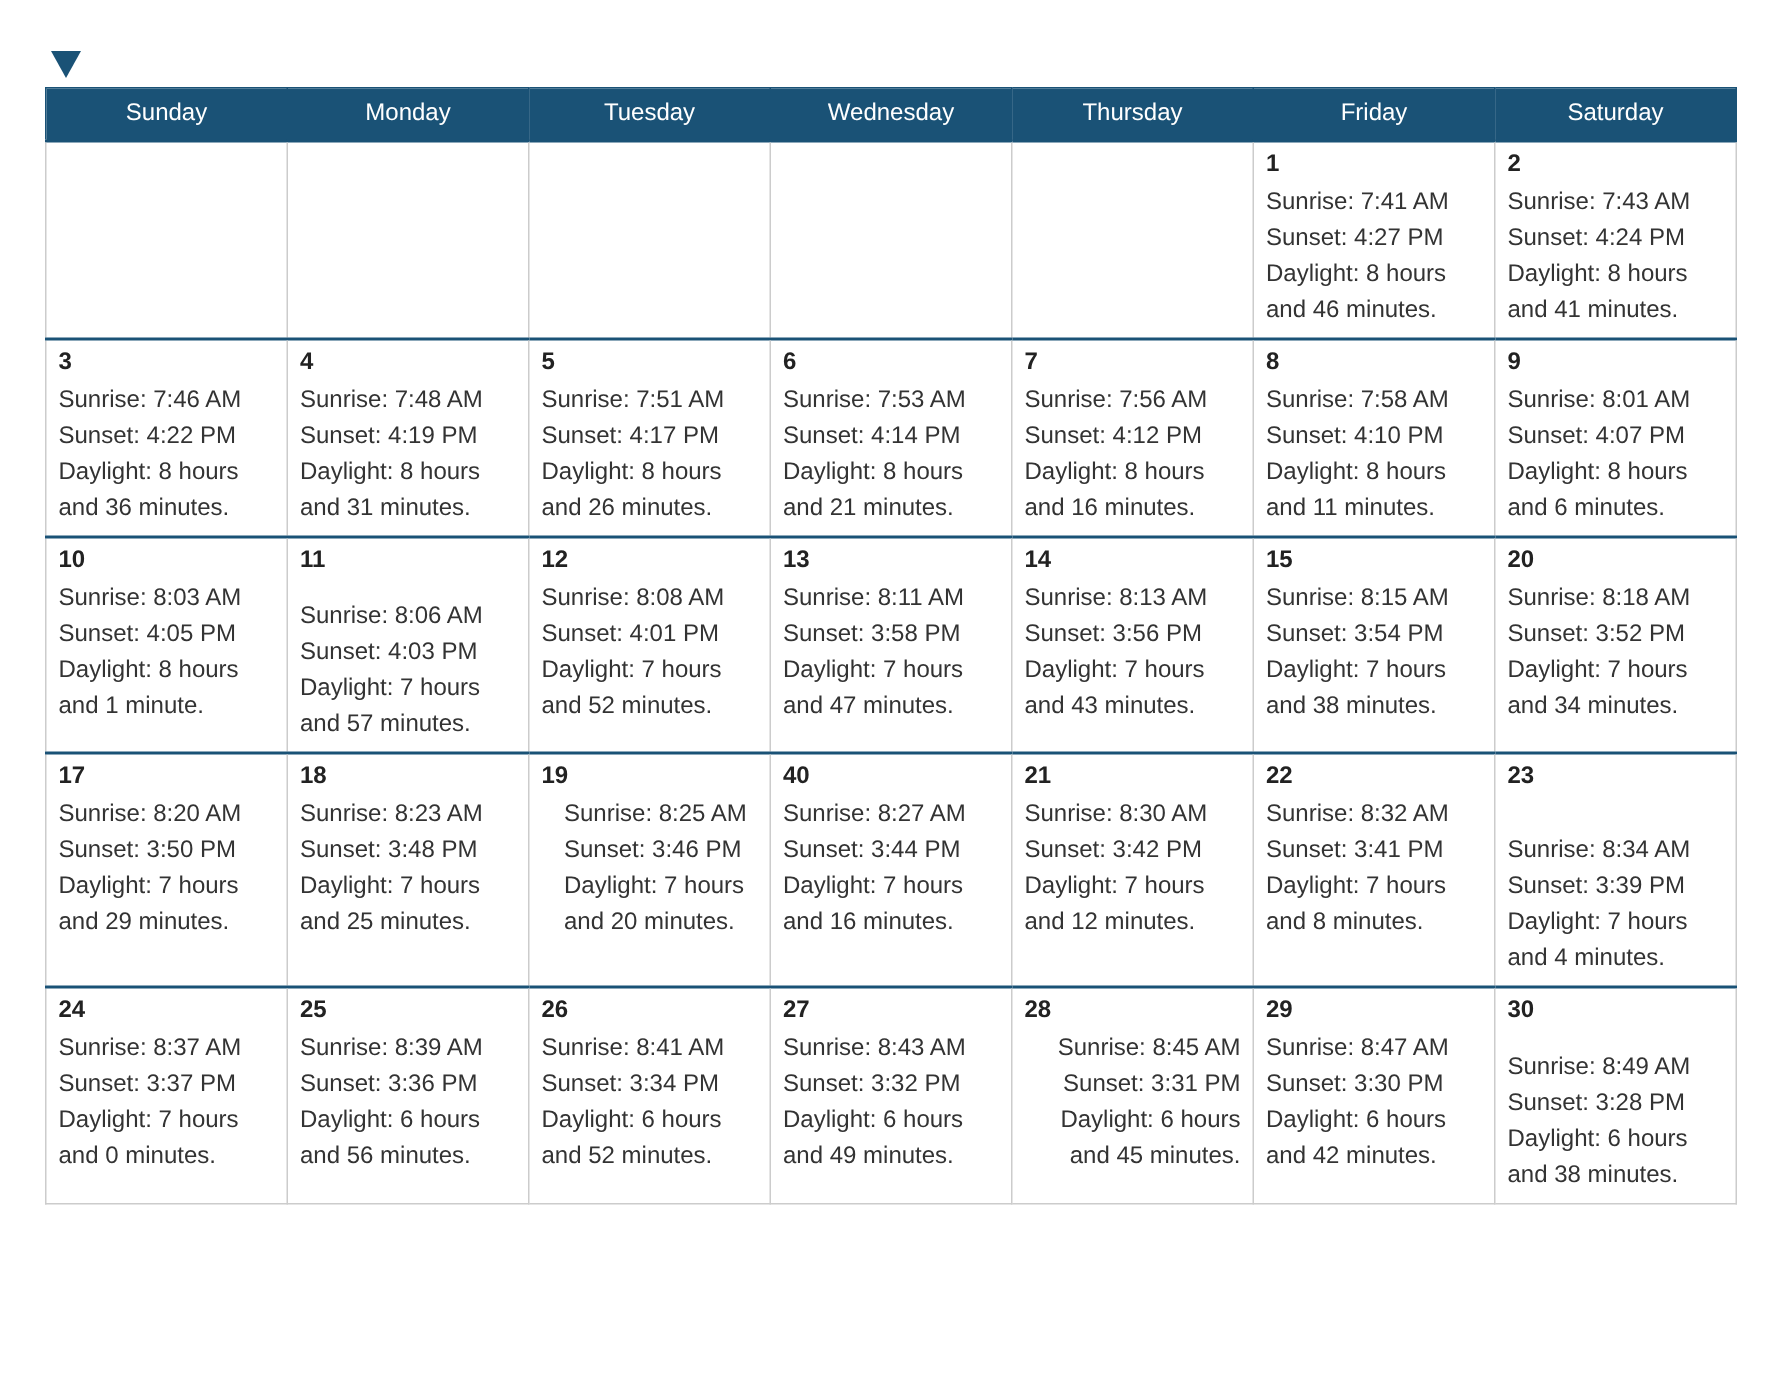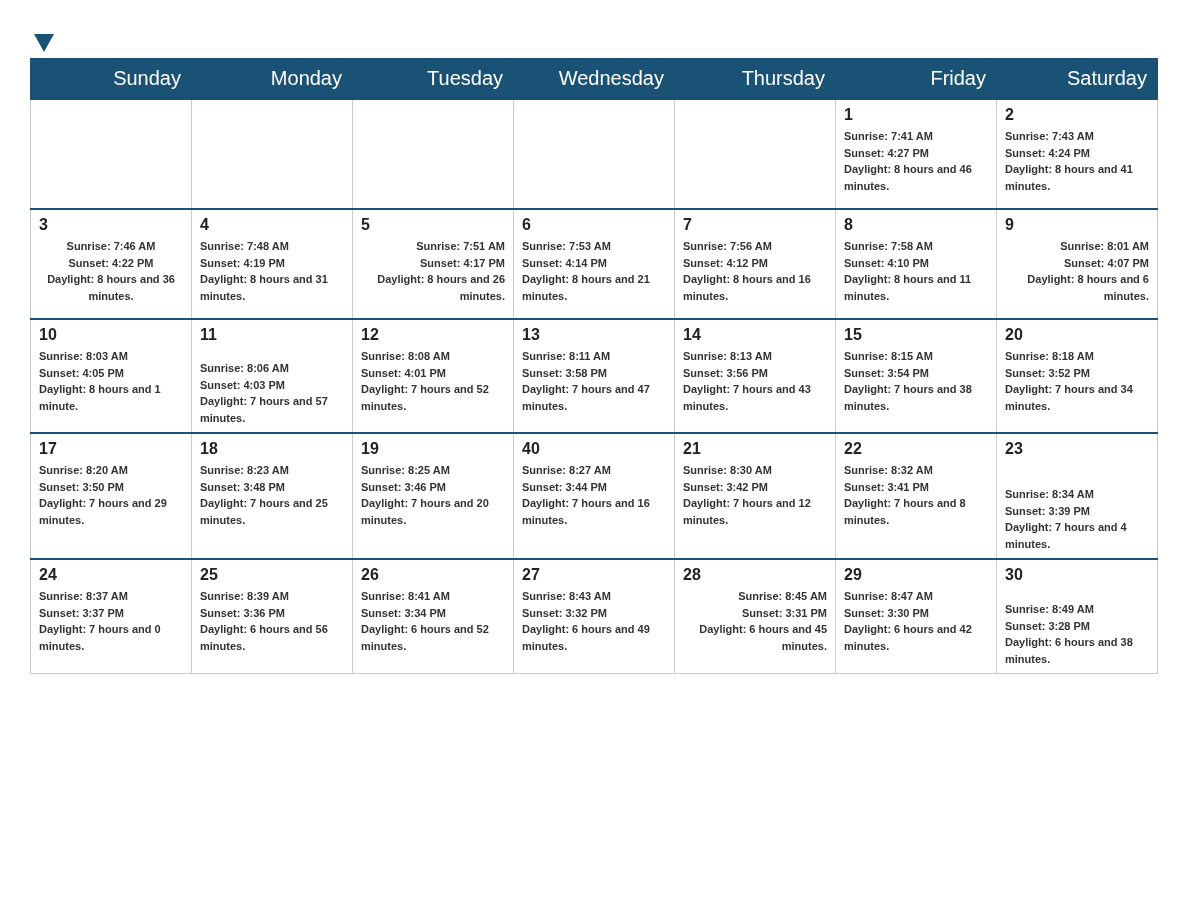--- a/index.html
+++ b/index.html
@@ -58,24 +58,24 @@
       margin-top: 4px;
     }
     .calendar {
       width: 100%;
       border-collapse: collapse;
       margin-top: 10px;
     }
     .calendar th {
       background: #1a5276;
       color: #fff;
-      font-size: 20px;
+      font-size: 16px;
       font-weight: normal;
       padding: 8px 10px;
-      text-align: right;
+      text-align: center;
       border: 1px solid #1a5276;
     }
     .calendar td {
       border: 1px solid #ccc;
       vertical-align: top;
       padding: 6px 8px;
       width: 14.28%;
       min-height: 110px;
       height: 110px;
       background: #fff;
@@ -86,24 +86,23 @@
     .calendar tbody tr td {
       border-top: 2px solid #1a5276;
     }
     .day-number {
       font-size: 16px;
       font-weight: bold;
       color: #222;
       margin-bottom: 4px;
     }
     .day-info {
-      font-size: 11px;
+      font-size: 16px;
       color: #333;
       line-height: 1.5;
-      font-weight: bold;
     }
     .empty-cell {
       background: #f9f9f9;
     }
   </style>
 </head>
 <body>
 
 <div class="header">
   <div class="logo">
@@ -147,33 +146,33 @@
         <td>
           <div class="day-number">2</div>
           <div class="day-info" style="white-space: pre-line;">Sunrise: 7:43 AM
 Sunset: 4:24 PM
 Daylight: 8 hours and 41 minutes.</div>
         </td>
       </tr>
       <tr>
         <td>
           <div class="day-number">3</div>
-          <div class="day-info" style="white-space: pre-line; text-align: center;">Sunrise: 7:46 AM
+          <div class="day-info" style="white-space: pre-line;">Sunrise: 7:46 AM
 Sunset: 4:22 PM
 Daylight: 8 hours and 36 minutes.</div>
         </td>
         <td>
           <div class="day-number">4</div>
           <div class="day-info" style="white-space: pre-line;">Sunrise: 7:48 AM
 Sunset: 4:19 PM
 Daylight: 8 hours and 31 minutes.</div>
         </td>
         <td>
           <div class="day-number">5</div>
-          <div class="day-info" style="white-space: pre-line; text-align: right;">Sunrise: 7:51 AM
+          <div class="day-info" style="white-space: pre-line;">Sunrise: 7:51 AM
 Sunset: 4:17 PM
 Daylight: 8 hours and 26 minutes.</div>
         </td>
         <td>
           <div class="day-number">6</div>
           <div class="day-info" style="white-space: pre-line;">Sunrise: 7:53 AM
 Sunset: 4:14 PM
 Daylight: 8 hours and 21 minutes.</div>
         </td>
         <td>
@@ -183,21 +182,21 @@
 Daylight: 8 hours and 16 minutes.</div>
         </td>
         <td>
           <div class="day-number">8</div>
           <div class="day-info" style="white-space: pre-line;">Sunrise: 7:58 AM
 Sunset: 4:10 PM
 Daylight: 8 hours and 11 minutes.</div>
         </td>
         <td>
           <div class="day-number">9</div>
-          <div class="day-info" style="white-space: pre-line; text-align: right;">Sunrise: 8:01 AM
+          <div class="day-info" style="white-space: pre-line;">Sunrise: 8:01 AM
 Sunset: 4:07 PM
 Daylight: 8 hours and 6 minutes.</div>
         </td>
       </tr>
       <tr>
         <td>
           <div class="day-number">10</div>
           <div class="day-info" style="white-space: pre-line;">Sunrise: 8:03 AM
 Sunset: 4:05 PM
 Daylight: 8 hours and 1 minute.</div>
@@ -247,21 +246,21 @@
 Daylight: 7 hours and 29 minutes.</div>
         </td>
         <td>
           <div class="day-number">18</div>
           <div class="day-info" style="white-space: pre-line;">Sunrise: 8:23 AM
 Sunset: 3:48 PM
 Daylight: 7 hours and 25 minutes.</div>
         </td>
         <td>
           <div class="day-number">19</div>
-          <div class="day-info" style="white-space: pre-line;">Sunrise: 8:25 AM
+          <div class="day-info" style="white-space: pre-line; margin-left: 15px;">Sunrise: 8:25 AM
 Sunset: 3:46 PM
 Daylight: 7 hours and 20 minutes.</div>
         </td>
         <td>
           <div class="day-number">40</div>
           <div class="day-info" style="white-space: pre-line;">Sunrise: 8:27 AM
 Sunset: 3:44 PM
 Daylight: 7 hours and 16 minutes.</div>
         </td>
         <td>

